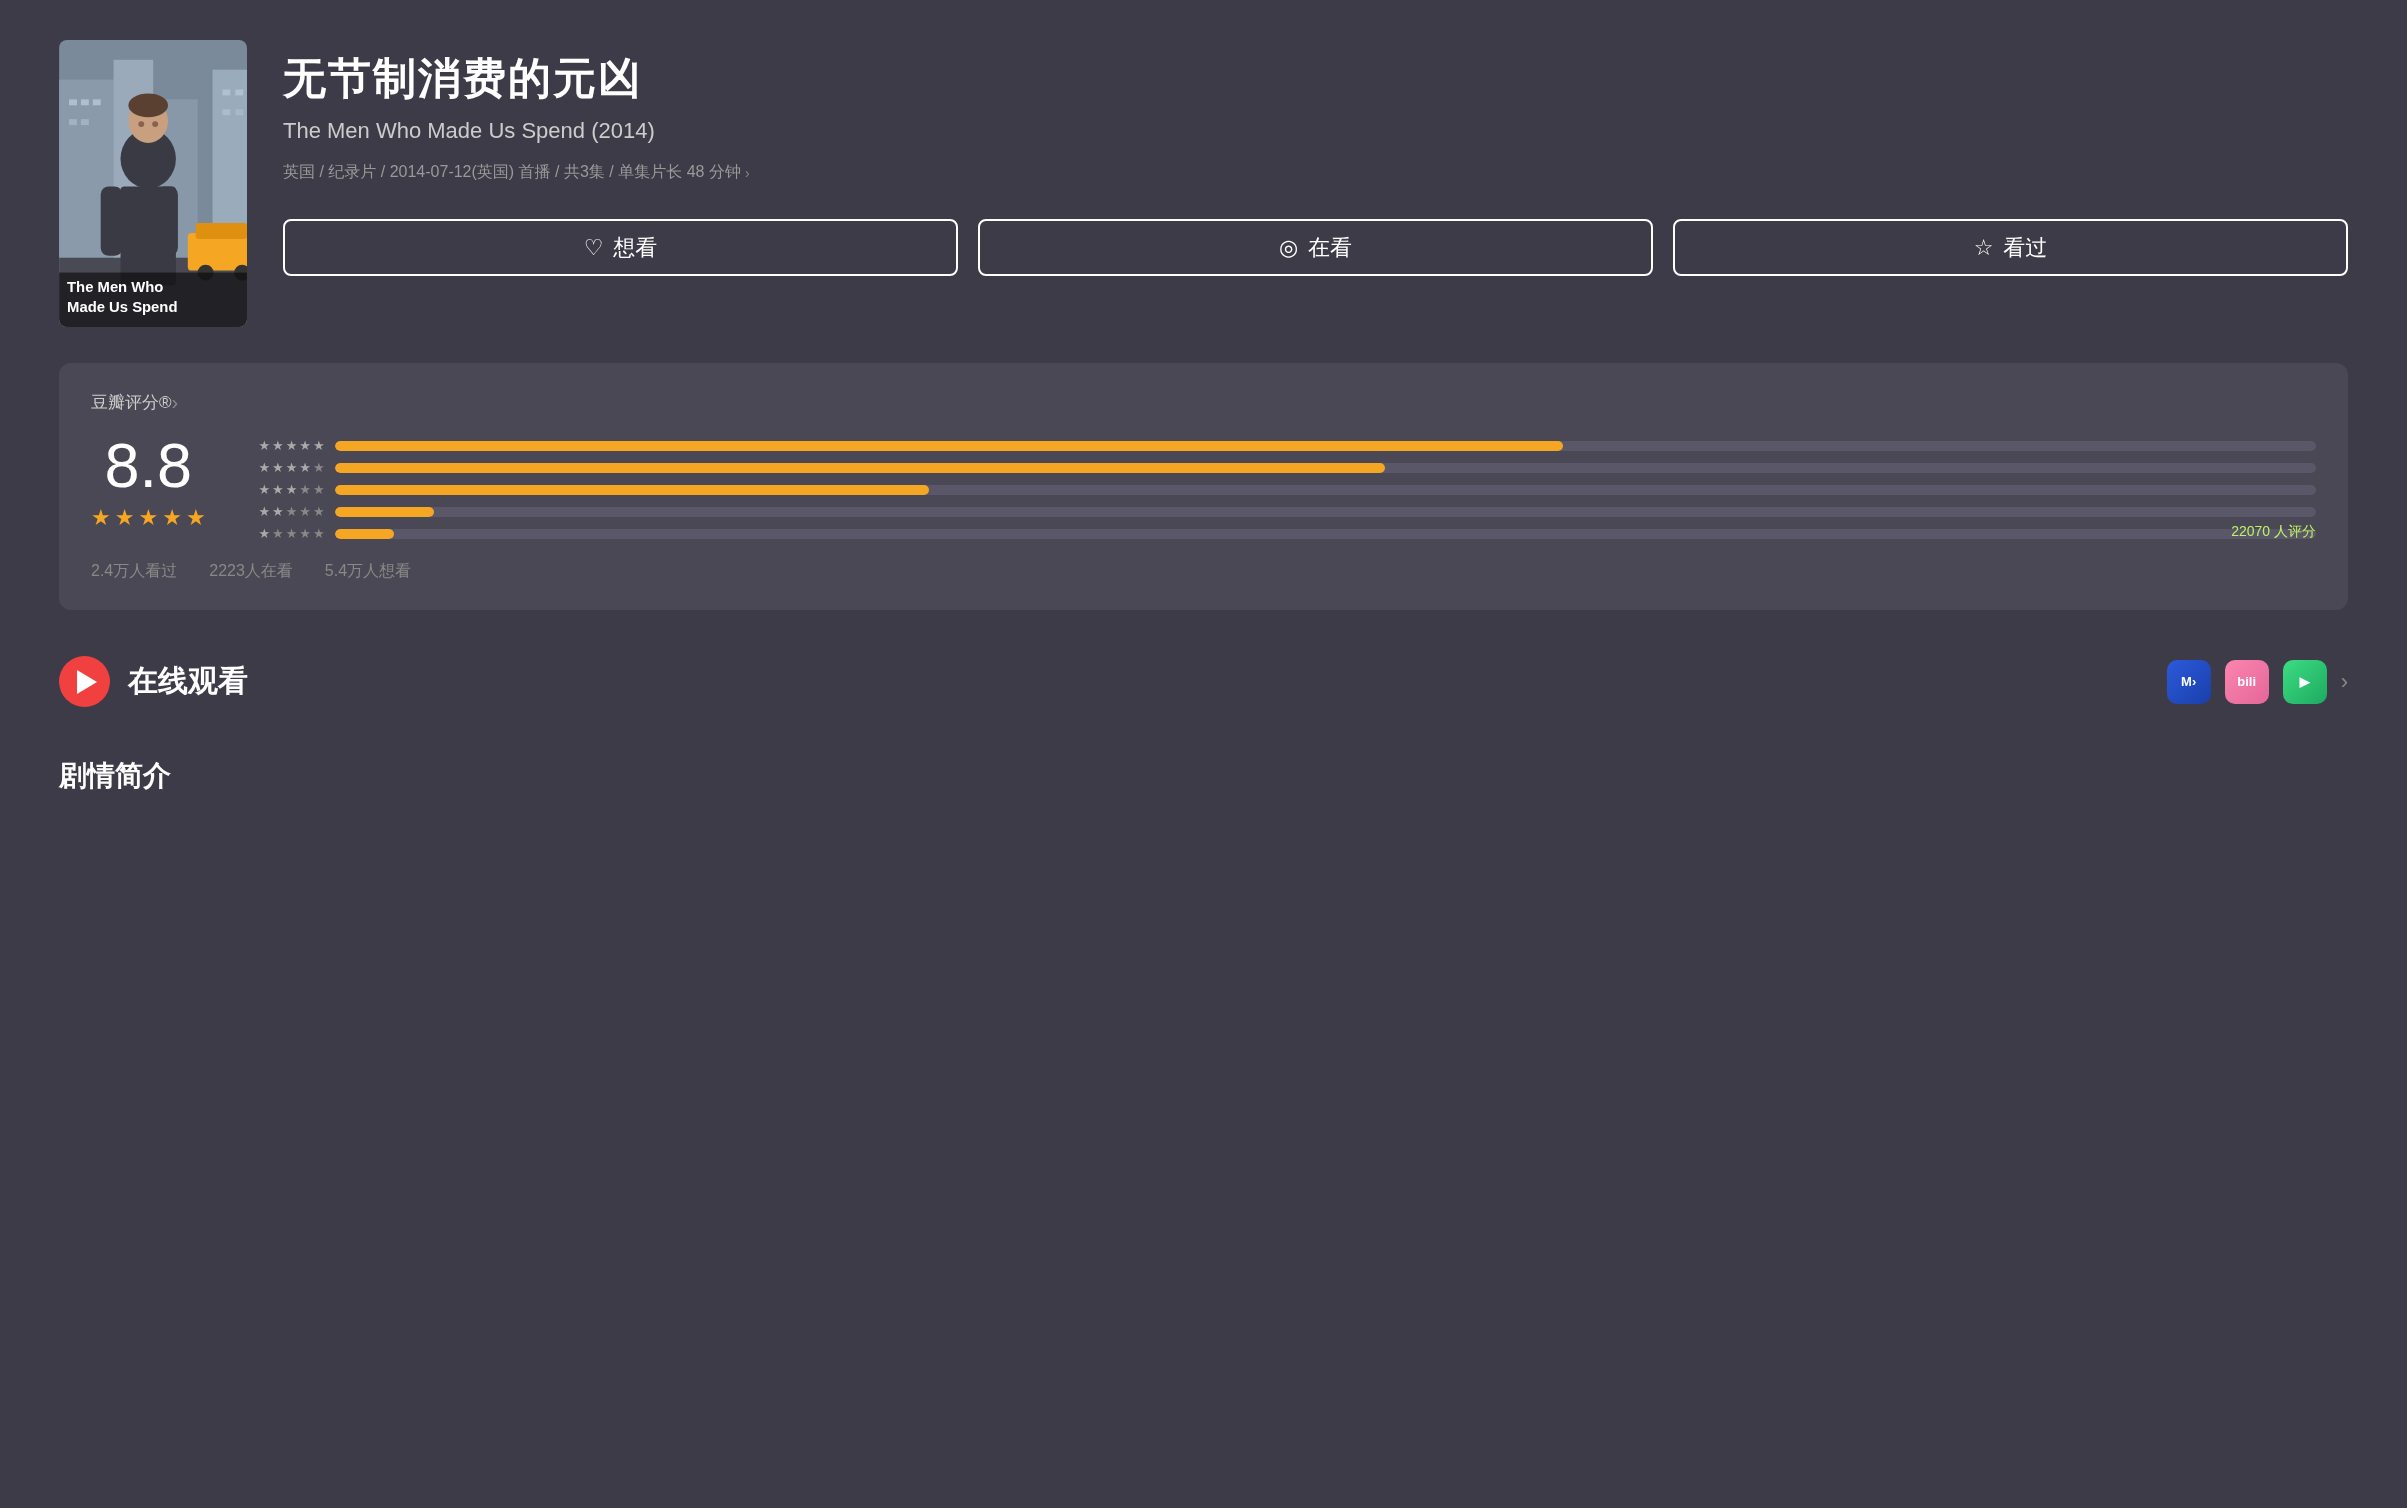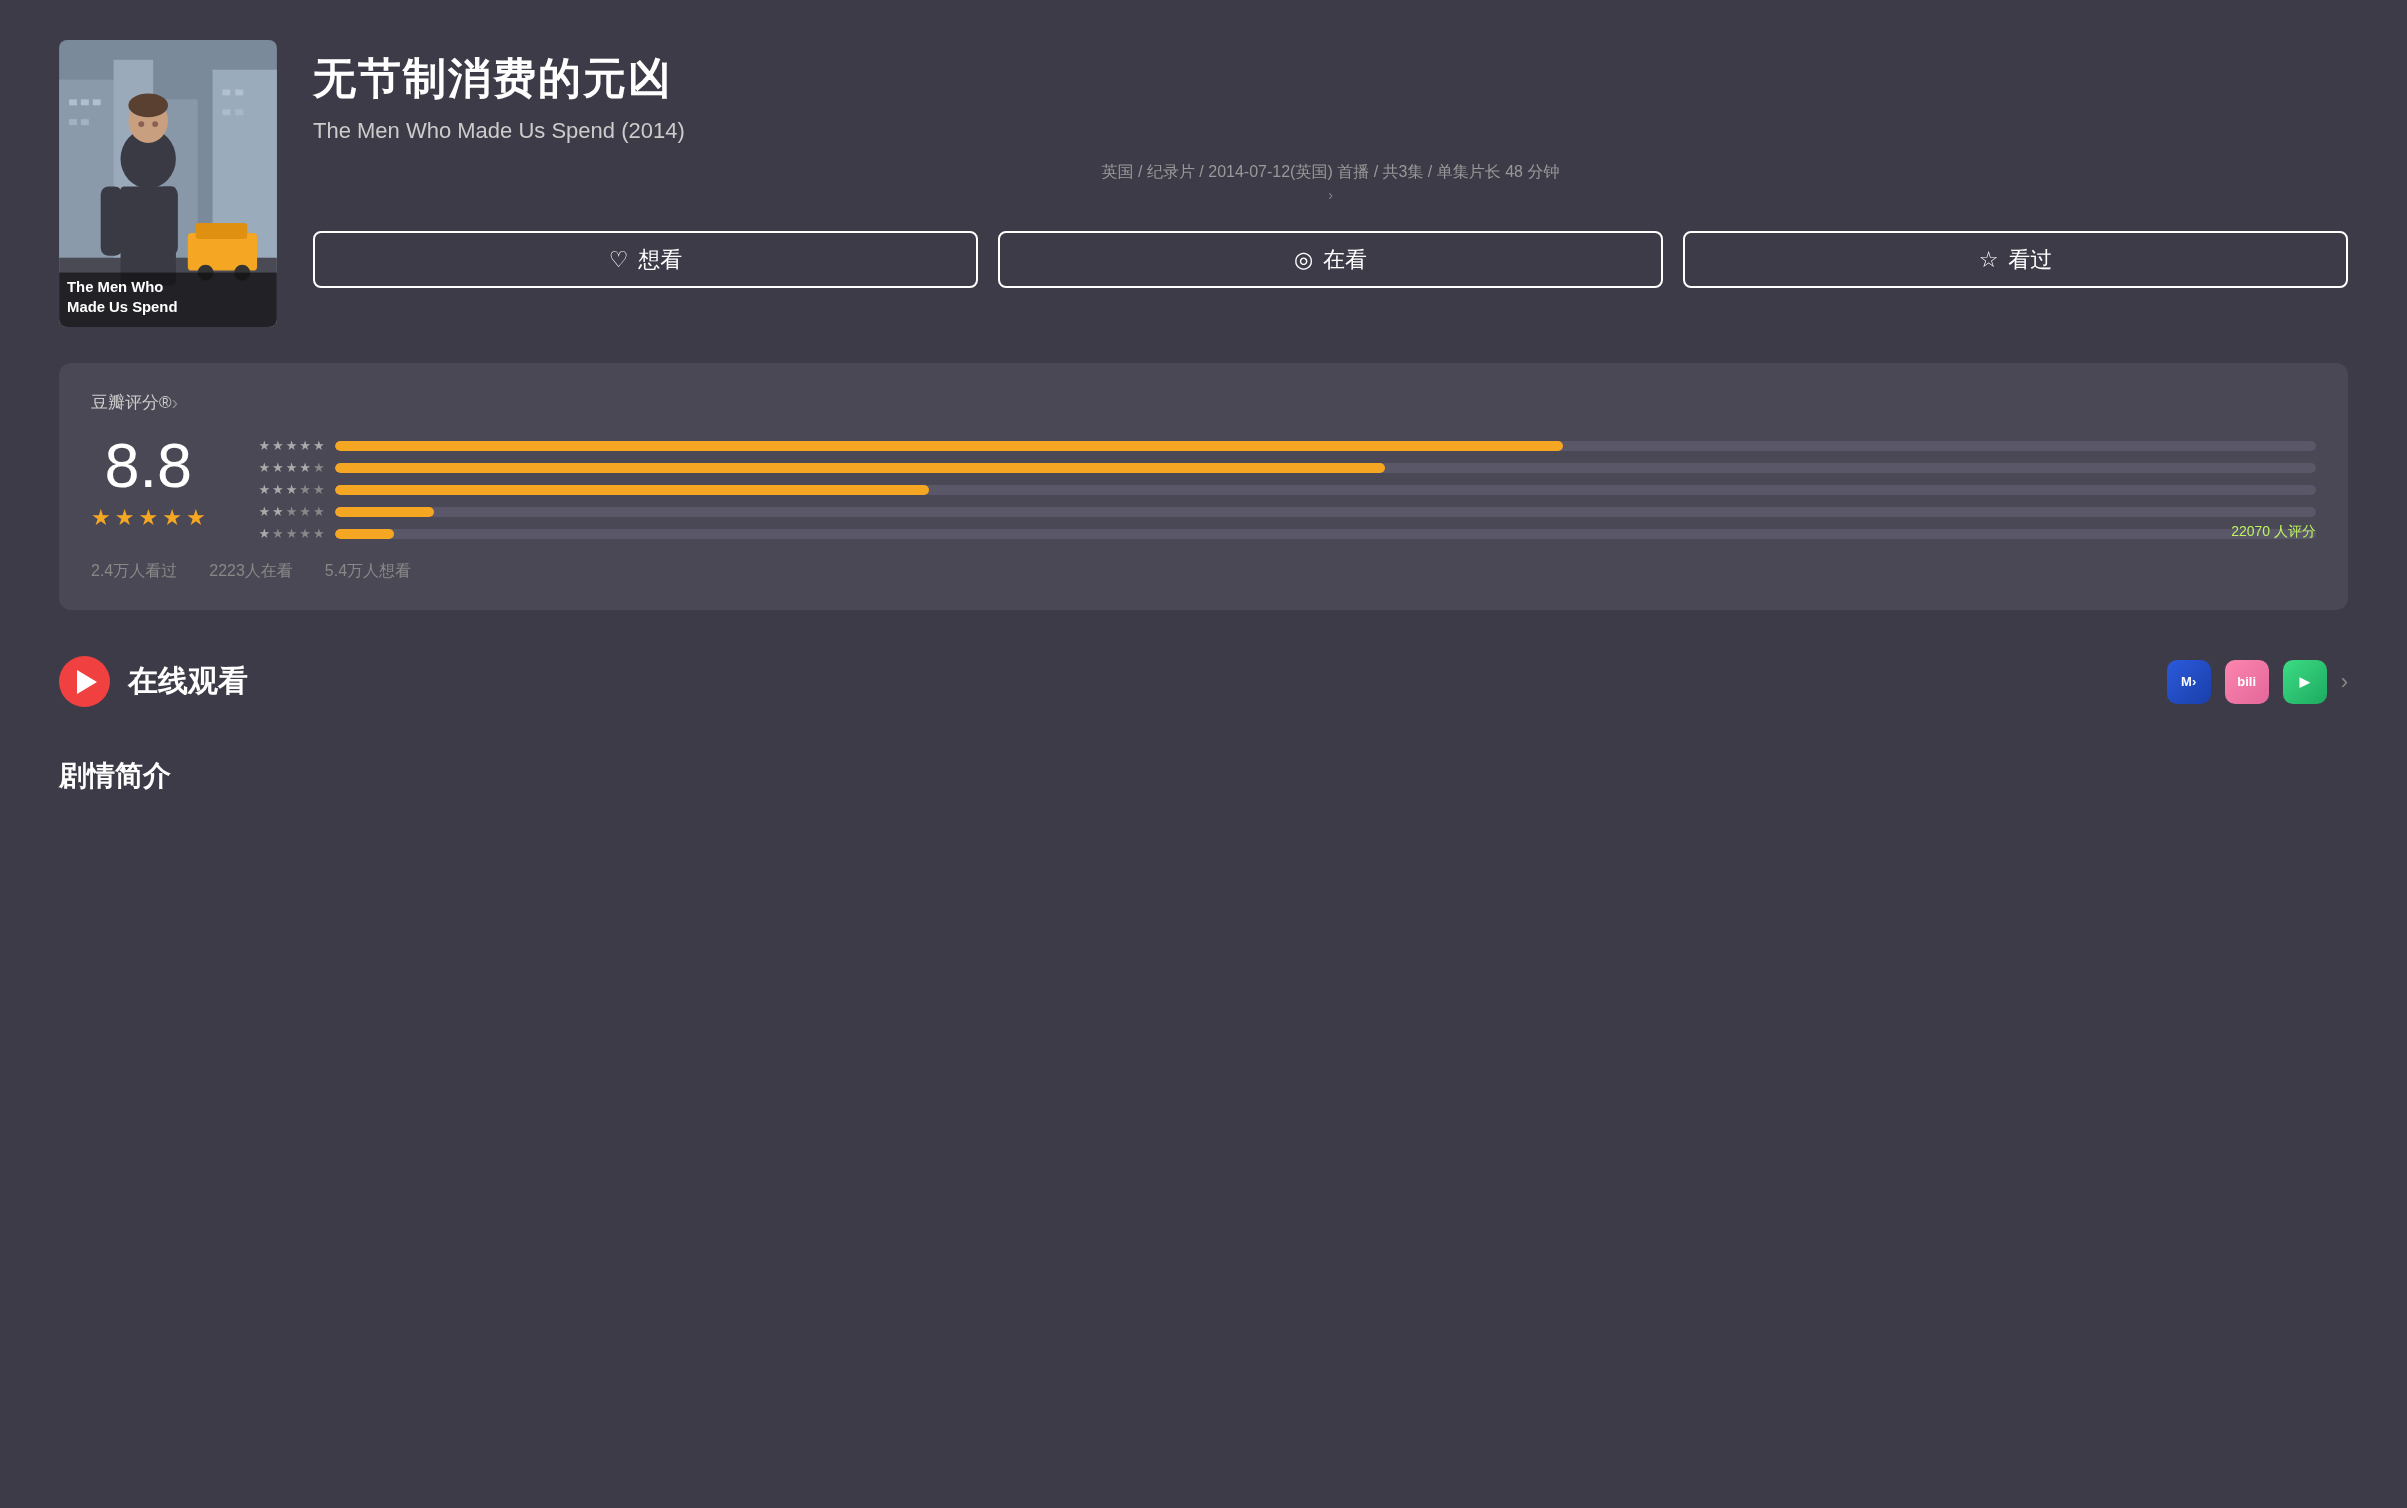--- a/index.html
+++ b/index.html
@@ -34,25 +34,24 @@
 
     .title-en {
       font-size: 22px;
       color: #cccccc;
       margin-bottom: 18px;
     }
 
     .meta-info {
       font-size: 16px;
       color: #999999;
-      margin-bottom: 28px;
+      margin-bottom: 36px;
       display: flex;
       align-items: center;
       gap: 4px;
-      flex-direction: column;
     }
 
     .meta-info .arrow {
       font-size: 14px;
       color: #888;
     }
 
     .action-buttons {
       display: flex;
       gap: 20px;
@@ -281,21 +280,21 @@
     }
 
     .desc-text {
       font-size: 18px;
       color: #cccccc;
       line-height: 1.9;
     }
 
     
     .poster-img {
-      width: 218px;
+      width: 188px;
       height: 287px;
       flex-shrink: 0;
       border-radius: 8px;
       overflow: hidden;
       position: relative;
     }
   </style>
 </head>
 <body>
 

